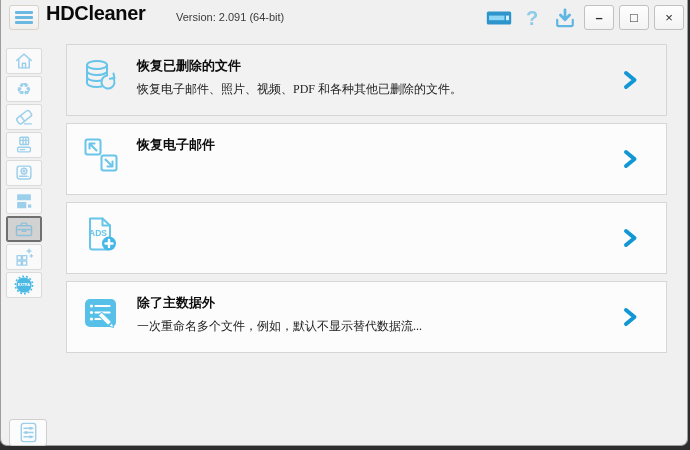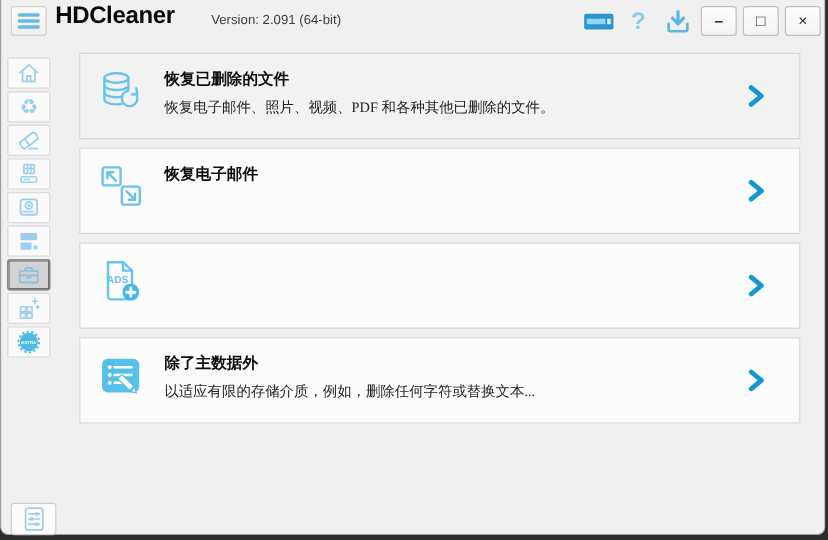--- a/index.html
+++ b/index.html
@@ -243,21 +243,21 @@
             <circle cx="10.5" cy="19.5" r="1.6" fill="#fff"></circle>
             <circle cx="10.5" cy="26" r="1.6" fill="#fff"></circle>
     <path d="M14.5 13 h14 M14.5 19.5 h14 M14.5 26 h7" stroke="#fff" stroke-width="2.2" stroke-linecap="round"></path>
     <g transform="rotate(-45 27 29)">
       <rect x="24.6" y="17.5" width="5" height="14" rx="1.2" fill="#fff" stroke="#57c0e9" stroke-width="1"></rect>
       <path d="M24.6 32.5 l2.5 4.2 l2.5 -4.2 z" fill="#fff" stroke="#57c0e9" stroke-width="1"></path>
     </g>
   </svg></div>
     <div class="card-text">
       <div class="card-title">除了主数据外</div>
-      <div class="card-desc">以适应有限的存储介质，例如，删除任何字符或替换文本...</div>
+      <div class="card-desc">一次重命名多个文件，例如，默认不显示替代数据流...</div>
     </div>
     <div class="card-chevron">
           <svg viewBox="0 0 15 20" width="15" height="20" fill="none" stroke="#1397d4" stroke-width="4" stroke-linecap="round" stroke-linejoin="round">
     <path d="M3 3 L11.5 10 L3 17"></path>
   </svg>
         </div>
   </div>
 </div>
 </div>
 

